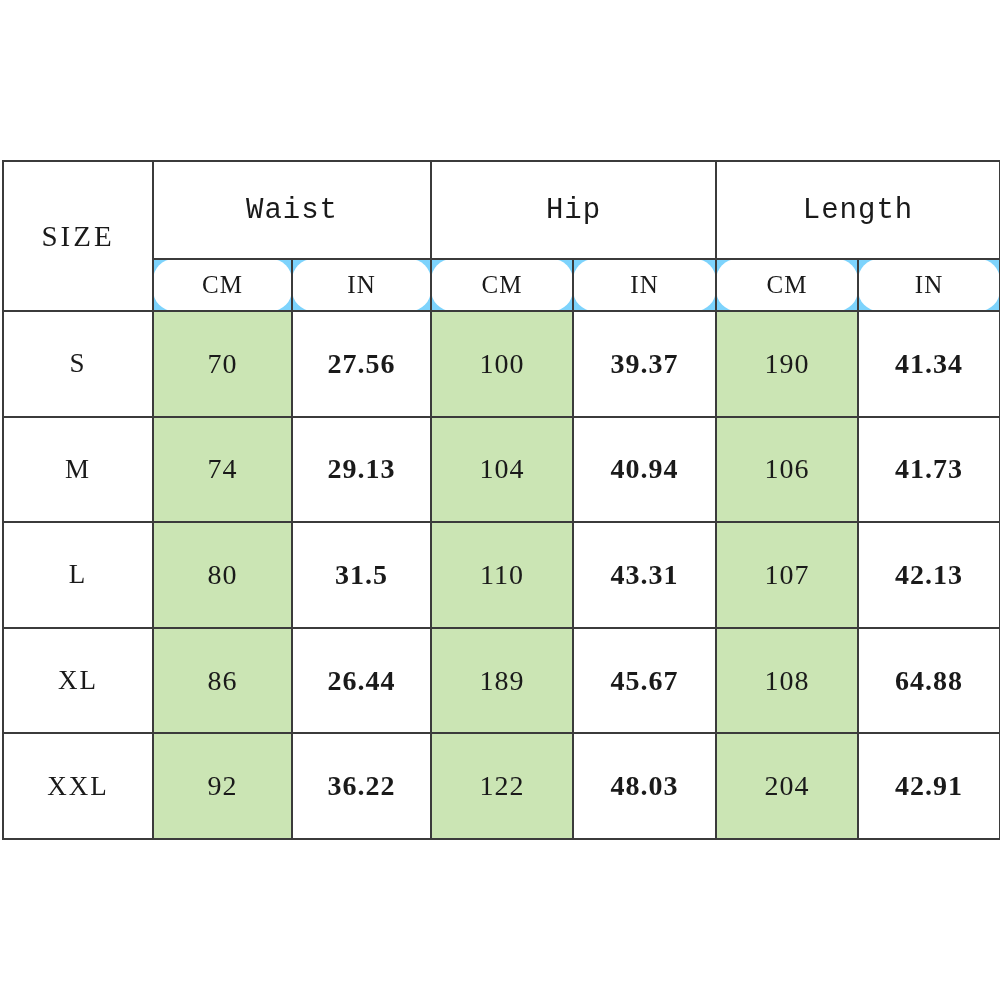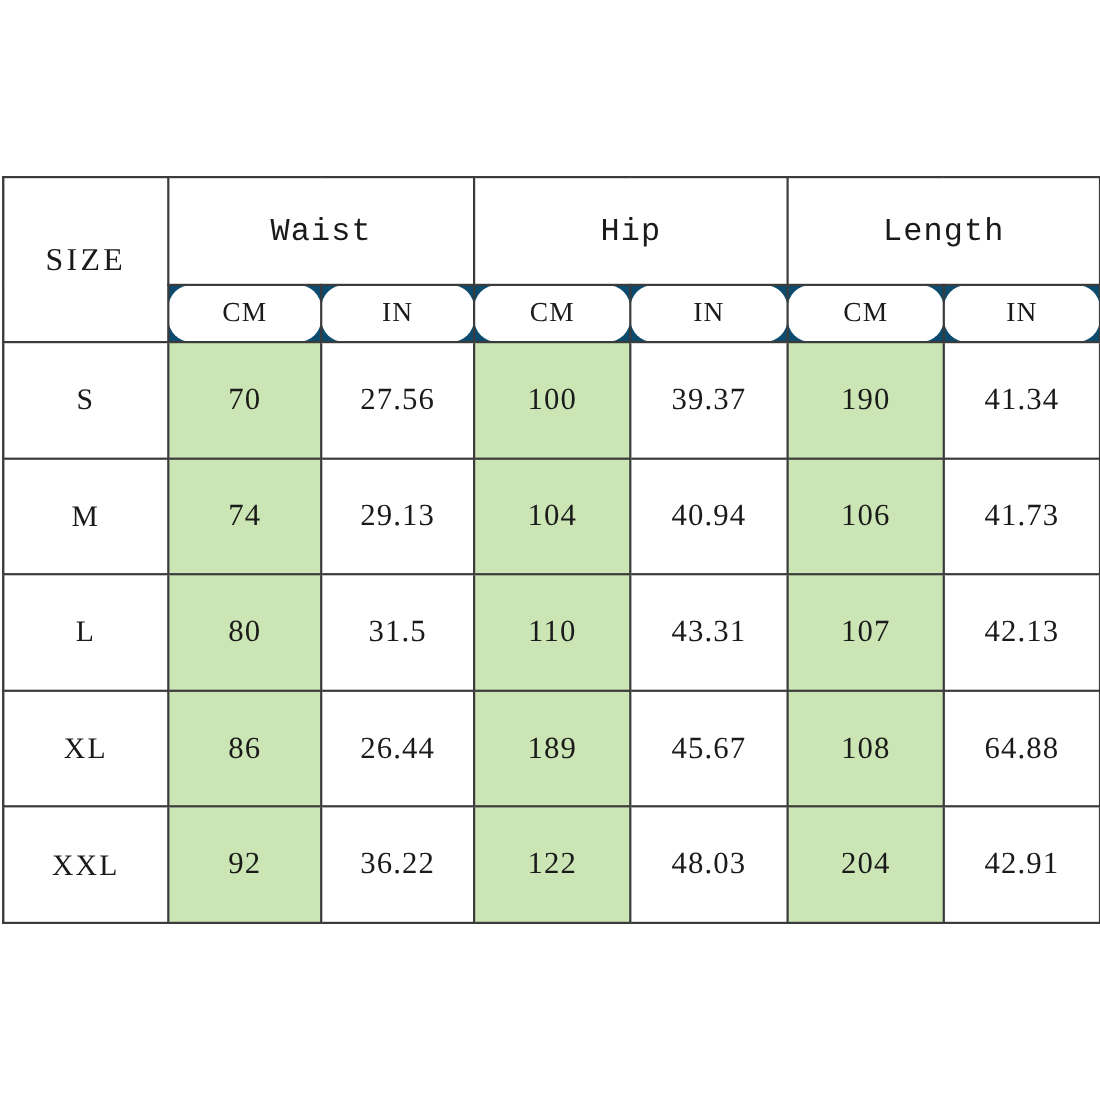--- a/index.html
+++ b/index.html
@@ -21,21 +21,21 @@
     top: 160px;
     width: 997px;
     height: 679px;
   }
 
   table.size-chart {
     border-collapse: collapse;
     table-layout: fixed;
     width: 997px;
     height: 679px;
-    background: #0c4a6e;
+    background: #7dd3fc;
   }
 
   table.size-chart td,
   table.size-chart th {
     border: 2px solid #3b3b3b;
     text-align: center;
     vertical-align: middle;
     padding: 0;
     font-weight: normal;
     color: #1a1a1a;
@@ -92,20 +92,21 @@
     font-size: 28px;
     letter-spacing: 1px;
   }
 
   td.val.cm-cell {
     background: #cbe5b4;
   }
 
   td.val.in-cell {
     background: #ffffff;
+    font-weight: bold;
   }
 </style>
 </head>
 <body>
 
 <div id="chart-wrap">
   <table class="size-chart">
     <colgroup>
       <col class="c-size">
       <col class="c-wcm">

